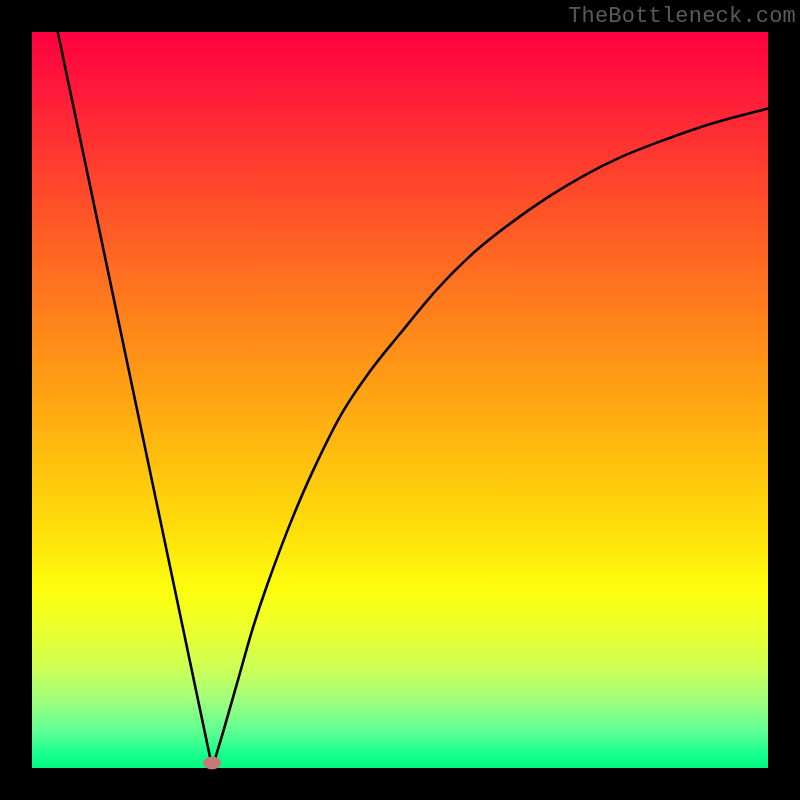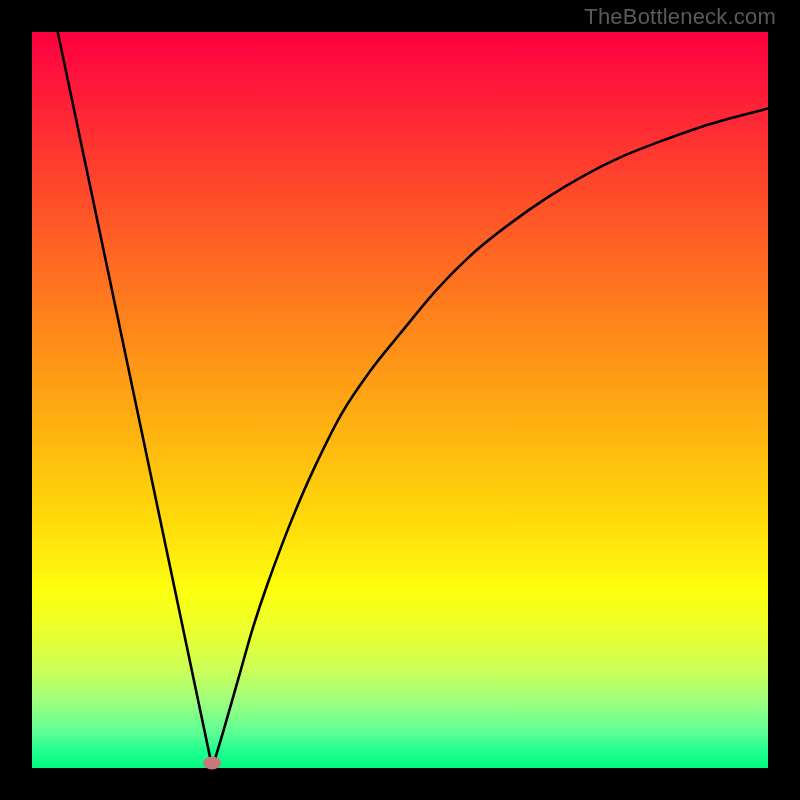--- a/index.html
+++ b/index.html
@@ -46,24 +46,24 @@
       #c8ff5a 87%,
       #9cff7e 91%,
       #5fff94 95%,
       #1aff8e 98%,
       #00f97e 100%
     );
   }
   .watermark {
     position: absolute;
     top: 4px;
-    right: 24px;
+    right: 4px;
     font-size: 22px;
     color: #5a5a5a;
-    font-family: Liberation Sans, sans-serif;
+    font-family: Liberation Mono, monospace;
     letter-spacing: 0.2px;
   }
   svg.curve-layer {
     position: absolute;
     left: 0;
     top: 0;
     width: 800px;
     height: 800px;
     pointer-events: none;
   }

